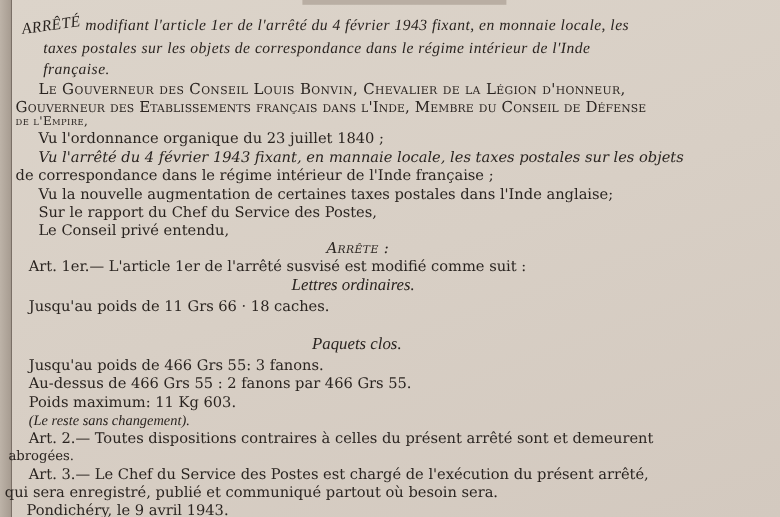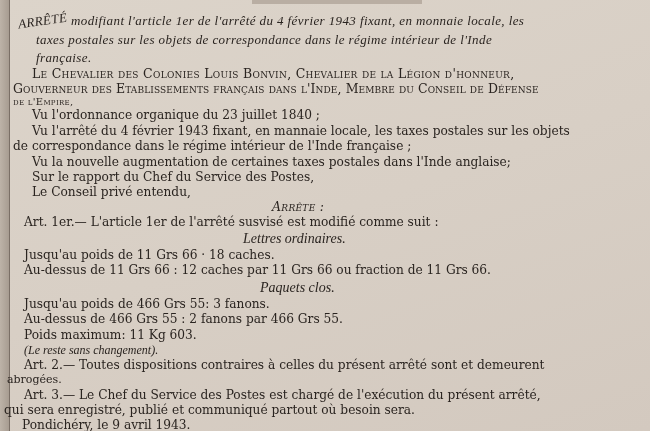--- a/index.html
+++ b/index.html
@@ -36,37 +36,36 @@
 <div class="page">
   <div class="top-rule"></div>
 
   <div class="line title" style="left:8px;top:14px;">
     <span style="display:inline-block;transform:rotate(-8deg);">ARRÊTÉ</span>
     <span>modifiant l'article 1er de l'arrêté du 4 février 1943 fixant, en monnaie locale, les</span>
   </div>
   <div class="line title" style="left:26px;top:33px;">taxes postales  sur les  objets de correspondance dans  le  régime intérieur de  l'Inde</div>
   <div class="line title" style="left:26px;top:51px;font-style:italic;">française.</div>
 
-  <div class="line sc" style="left:22px;top:67px;">Le Chevalier des  Colonies  Louis Bonvin, Chevalier de la Légion d'honneur,</div>
+  <div class="line sc" style="left:22px;top:67px;">Le Gouverneur des  Conseil  Louis Bonvin, Chevalier de la Légion d'honneur,</div>
   <div class="line sc" style="left:3px;top:82px;letter-spacing:0.1px;">Gouverneur des Etablissements français dans l'Inde, Membre du Conseil de Défense</div>
   <div class="line sc sm" style="left:3px;top:95px;">de l'Empire,</div>
 
   <div class="line" style="left:22px;top:108px;">Vu l'ordonnance organique du 23 juillet 1840 ;</div>
-  <div class="line" style="left:22px;top:124px;">Vu l'arrêté du 4 février 1943 fixant, en mannaie locale, les taxes postales sur les objets</div>
+  <div class="line" style="left:22px;top:124px;font-style:italic;">Vu l'arrêté du 4 février 1943 fixant, en mannaie locale, les taxes postales sur les objets</div>
   <div class="line" style="left:3px;top:139px;text-align:right;">de correspondance dans le régime intérieur de l'Inde française ;</div>
   <div class="line" style="left:22px;top:155px;">Vu la nouvelle augmentation de certaines taxes postales dans  l'Inde anglaise;</div>
   <div class="line" style="left:22px;top:170px;">Sur le rapport du Chef du Service des Postes,</div>
   <div class="line" style="left:22px;top:185px;">Le Conseil privé entendu,</div>
 
   <div class="line sc" style="left:262px;top:200px;font-style:italic;">Arrête :</div>
 
   <div class="line" style="left:14px;top:215px;">Art. 1er.— L'article 1er de l'arrêté susvisé est modifié comme suit :</div>
   <div class="line it" style="left:233px;top:232px;">Lettres ordinaires.</div>
   <div class="line" style="left:14px;top:248px;">Jusqu'au poids de 11 Grs 66 · 18 caches.</div>
-  <div class="line" style="left:14px;top:263px;">Au-dessus de 11 Grs 66 : 12 caches par 11 Grs 66 ou fraction de 11 Grs 66.</div>
   <div class="line it" style="left:250px;top:281px;">Paquets clos.</div>
   <div class="line" style="left:14px;top:297px;">Jusqu'au poids de 466 Grs 55: 3 fanons.</div>
   <div class="line" style="left:14px;top:312px;">Au-dessus de 466 Grs 55 : 2 fanons par 466 Grs 55.</div>
   <div class="line" style="left:14px;top:328px;">Poids maximum: 11 Kg 603.</div>
   <div class="line it" style="left:14px;top:343px;font-size:12px;">(Le reste sans changement).</div>
 
   <div class="line" style="left:14px;top:358px;">Art. 2.— Toutes dispositions contraires  à celles du présent  arrêté  sont et demeurent</div>
   <div class="line" style="left:-3px;top:373px;font-size:11px;">abrogées.</div>
 
   <div class="line" style="left:14px;top:388px;">Art. 3.— Le Chef  du Service des Postes  est chargé de l'exécution  du présent  arrêté,</div>

